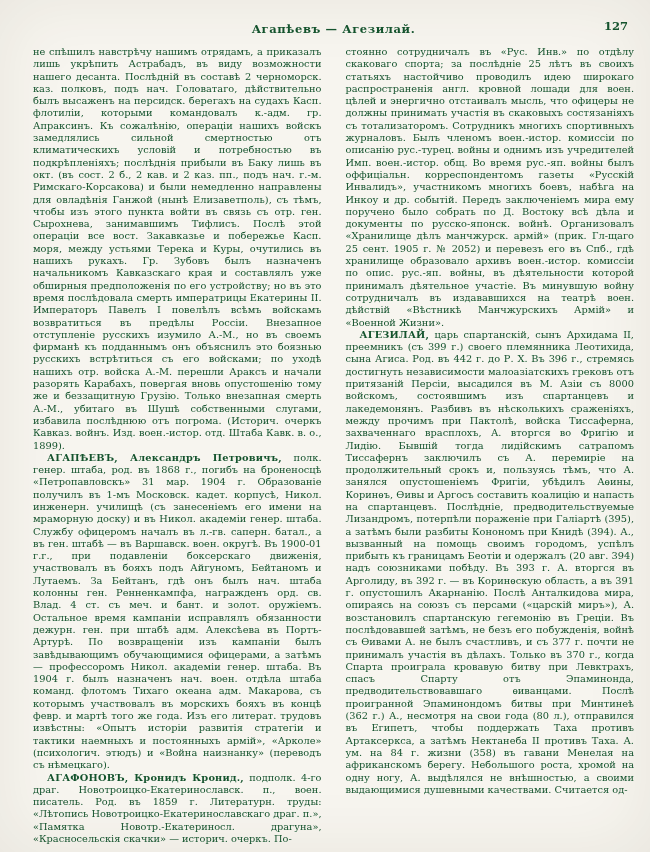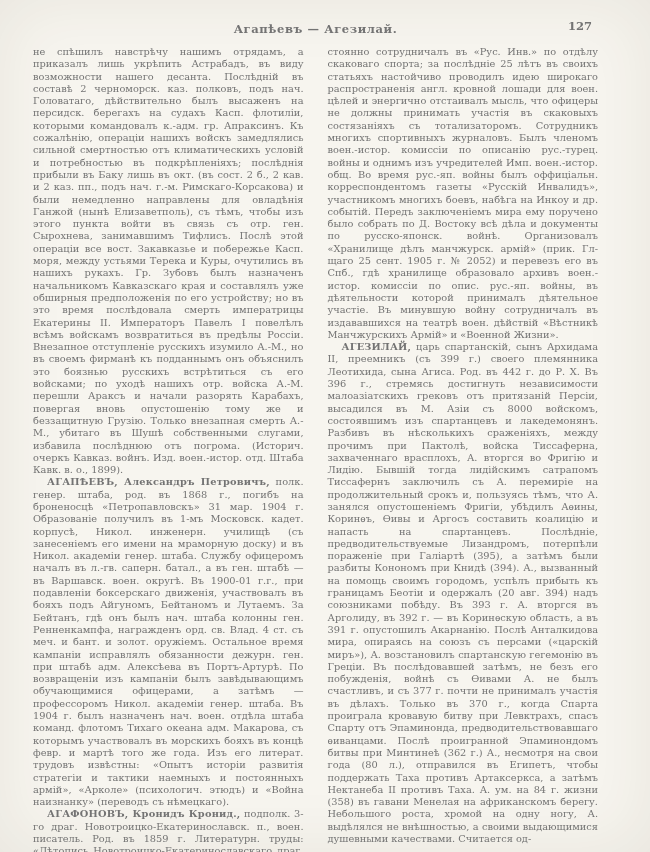--- a/index.html
+++ b/index.html
@@ -7,22 +7,22 @@
     padding: 0;
     background: #e9e6df;
   }
   .page {
     position: relative;
     width: 650px;
     height: 852px;
     margin: 0 auto;
     box-sizing: border-box;
     background: #f7f5ef;
-    color: #737373;
-    padding: 18px 52px 16px 33px;
+    color: #14532d;
+    padding: 18px 16px 16px 33px;
     box-shadow: inset 0 0 70px rgba(60,50,30,0.08);
     font-family: "DejaVu Serif", "Liberation Serif", serif;
     overflow: hidden;
   }
   .running-head {
     position: relative;
     height: 16px;
     margin-bottom: 12px;
     text-align: center;
   }
@@ -68,21 +68,21 @@
   <div class="running-head">
     <span class="head-title">Агапѣевъ — Агезилай.</span>
     <span class="page-num">127</span>
   </div>
 
   <div class="columns">
 
     <div class="col">
       <p class="para cont"><span>не спѣшилъ навстрѣчу нашимъ отрядамъ, а приказалъ лишь укрѣпить Астрабадъ, въ виду возможности нашего десанта. Послѣдній въ составѣ 2 черноморск. каз. полковъ, подъ нач. Головатаго, дѣйствительно былъ высаженъ на персидск. берегахъ на судахъ Касп. флотиліи, которыми командовалъ к.-адм. гр. Апраксинъ. Къ сожалѣнію, операціи нашихъ войскъ замедлялись сильной смертностью отъ климатическихъ условій и потребностью въ подкрѣпленіяхъ; послѣднія прибыли въ Баку лишь въ окт. (въ сост. 2 б., 2 кав. и 2 каз. пп., подъ нач. г.-м. Римскаго-Корсакова) и были немедленно направлены для овладѣнія Ганжой (нынѣ Елизаветполь), съ тѣмъ, чтобы изъ этого пункта войти въ связь съ отр. ген. Сырохнева, занимавшимъ Тифлисъ. Послѣ этой операціи все вост. Закавказье и побережье Касп. моря, между устьями Терека и Куры, очутились въ нашихъ рукахъ. Гр. Зубовъ былъ назначенъ начальникомъ Кавказскаго края и составлялъ уже обширныя предположенія по его устройству; но въ это время послѣдовала смерть императрицы Екатерины II. Императоръ Павелъ I повелѣлъ всѣмъ войскамъ возвратиться въ предѣлы Россіи. Внезапное отступленіе русскихъ изумило А.-М., но въ своемъ фирманѣ къ подданнымъ онъ объяснилъ это боязнью русскихъ встрѣтиться съ его войсками; по уходѣ нашихъ отр. войска А.-М. перешли Араксъ и начали разорять Карабахъ, повергая вновь опустошенію тому же и беззащитную Грузію. Только внезапная смерть А.-М., убитаго въ Шушѣ собственными слугами, избавила послѣднюю отъ погрома. (Историч. очеркъ Кавказ. войнъ. Изд. воен.-истор. отд. Штаба Кавк. в. о., 1899).</span></p>
       <p class="para entry"><span class="headword">АГАПѢЕВЪ, Александръ Петровичъ,</span> <span>полк. генер. штаба, род. въ 1868 г., погибъ на броненосцѣ «Петропавловскъ» 31 мар. 1904 г. Образованіе получилъ въ 1-мъ Московск. кадет. корпусѣ, Никол. инженерн. училищѣ (съ занесеніемъ его имени на мраморную доску) и въ Никол. академіи генер. штаба. Службу офицеромъ началъ въ л.-гв. саперн. батал., а въ ген. штабѣ — въ Варшавск. воен. округѣ. Въ 1900-01 г.г., при подавленіи боксерскаго движенія, участвовалъ въ бояхъ подъ Айгуномъ, Бейтаномъ и Лутаемъ. За Бейтанъ, гдѣ онъ былъ нач. штаба колонны ген. Ренненкампфа, награжденъ орд. св. Влад. 4 ст. съ меч. и бант. и золот. оружіемъ. Остальное время кампаніи исправлялъ обязанности дежурн. ген. при штабѣ адм. Алексѣева въ Портъ-Артурѣ. По возвращеніи изъ кампаніи былъ завѣдывающимъ обучающимися офицерами, а затѣмъ — профессоромъ Никол. академіи генер. штаба. Въ 1904 г. былъ назначенъ нач. воен. отдѣла штаба команд. флотомъ Тихаго океана адм. Макарова, съ которымъ участвовалъ въ морскихъ бояхъ въ концѣ февр. и мартѣ того же года. Изъ его литерат. трудовъ извѣстны: «Опытъ исторіи развитія стратегіи и тактики наемныхъ и постоянныхъ армій», «Арколе» (психологич. этюдъ) и «Война наизнанку» (переводъ съ нѣмецкаго).</span></p>
-      <p class="para entry"><span class="headword">АГАФОНОВЪ, Кронидъ Кронид.,</span> <span>подполк. 3-го драг. Новотроицко-Екатеринославск. п., воен. писатель. Род. въ 1859 г. Литературн. труды: «Лѣтопись Новотроицко-Екатеринославскаго драг. п.», «Памятка Новотр.-Екатериносл. драгуна», «Красносельскія скачки» — историч. очеркъ. По-</span></p>
+      <p class="para entry"><span class="headword">АГАФОНОВЪ, Кронидъ Кронид.,</span> <span>подполк. 4-го драг. Новотроицко-Екатеринославск. п., воен. писатель. Род. въ 1859 г. Литературн. труды: «Лѣтопись Новотроицко-Екатеринославскаго драг. п.», «Памятка Новотр.-Екатериносл. драгуна», «Красносельскія скачки» — историч. очеркъ. По-</span></p>
     </div>
 
     <div class="col">
       <p class="para cont"><span>стоянно сотрудничалъ въ «Рус. Инв.» по отдѣлу скаковаго спорта; за послѣдніе 25 лѣтъ въ своихъ статьяхъ настойчиво проводилъ идею широкаго распространенія англ. кровной лошади для воен. цѣлей и энергично отстаивалъ мысль, что офицеры не должны принимать участія въ скаковыхъ состязаніяхъ съ тотализаторомъ. Сотрудникъ многихъ спортивныхъ журналовъ. Былъ членомъ воен.-истор. комиссіи по описанію рус.-турец. войны и однимъ изъ учредителей Имп. воен.-истор. общ. Во время рус.-яп. войны былъ оффиціальн. корреспондентомъ газеты «Русскій Инвалидъ», участникомъ многихъ боевъ, набѣга на Инкоу и др. событій. Передъ заключеніемъ мира ему поручено было собрать по Д. Востоку всѣ дѣла и документы по русско-японск. войнѣ. Организовалъ «Хранилище дѣлъ манчжурск. армій» (прик. Гл-щаго 25 сент. 1905 г. № 2052) и перевезъ его въ Спб., гдѣ хранилище образовало архивъ воен.-истор. комиссіи по опис. рус.-яп. войны, въ дѣятельности которой принималъ дѣятельное участіе. Въ минувшую войну сотрудничалъ въ издававшихся на театрѣ воен. дѣйствій «Вѣстникѣ Манчжурскихъ Армій» и «Военной Жизни».</span></p>
       <p class="para entry"><span class="headword">АГЕЗИЛАЙ,</span> <span>царь спартанскій, сынъ Архидама II, преемникъ (съ 399 г.) своего племянника Леотихида, сына Агиса. Род. въ 442 г. до Р. Х. Въ 396 г., стремясь достигнуть независимости малоазіатскихъ грековъ отъ притязаній Персіи, высадился въ М. Азіи съ 8000 войскомъ, состоявшимъ изъ спартанцевъ и лакедемонянъ. Разбивъ въ нѣсколькихъ сраженіяхъ, между прочимъ при Пактолѣ, войска Тиссаферна, захваченнаго врасплохъ, А. вторгся во Фригію и Лидію. Бывшій тогда лидійскимъ сатрапомъ Тиссафернъ заключилъ съ А. перемиріе на продолжительный срокъ и, пользуясь тѣмъ, что А. занялся опустошеніемъ Фригіи, убѣдилъ Аѳины, Коринѳъ, Ѳивы и Аргосъ составить коалицію и напасть на спартанцевъ. Послѣдніе, предводительствуемые Лизандромъ, потерпѣли пораженіе при Галіартѣ (395), а затѣмъ были разбиты Конономъ при Книдѣ (394). А., вызванный на помощь своимъ городомъ, успѣлъ прибыть къ границамъ Беотіи и одержалъ (20 авг. 394) надъ союзниками побѣду. Въ 393 г. А. вторгся въ Арголиду, въ 392 г. — въ Коринѳскую область, а въ 391 г. опустошилъ Акарнанію. Послѣ Анталкидова мира, опираясь на союзъ съ персами («царскій миръ»), А. возстановилъ спартанскую гегемонію въ Греціи. Въ послѣдовавшей затѣмъ, не безъ его побужденія, войнѣ съ Ѳивами А. не былъ счастливъ, и съ 377 г. почти не принималъ участія въ дѣлахъ. Только въ 370 г., когда Спарта проиграла кровавую битву при Левктрахъ, спасъ Спарту отъ Эпаминонда, предводительствовавшаго ѳиванцами. Послѣ проигранной Эпаминондомъ битвы при Минтинеѣ (362 г.) А., несмотря на свои года (80 л.), отправился въ Египетъ, чтобы поддержать Таха противъ Артаксеркса, а затѣмъ Нектанеба II противъ Таха. А. ум. на 84 г. жизни (358) въ гавани Менелая на африканскомъ берегу. Небольшого роста, хромой на одну ногу, А. выдѣлялся не внѣшностью, а своими выдающимися душевными качествами. Считается од-</span></p>
     </div>
 
   </div>
 
 </div>

